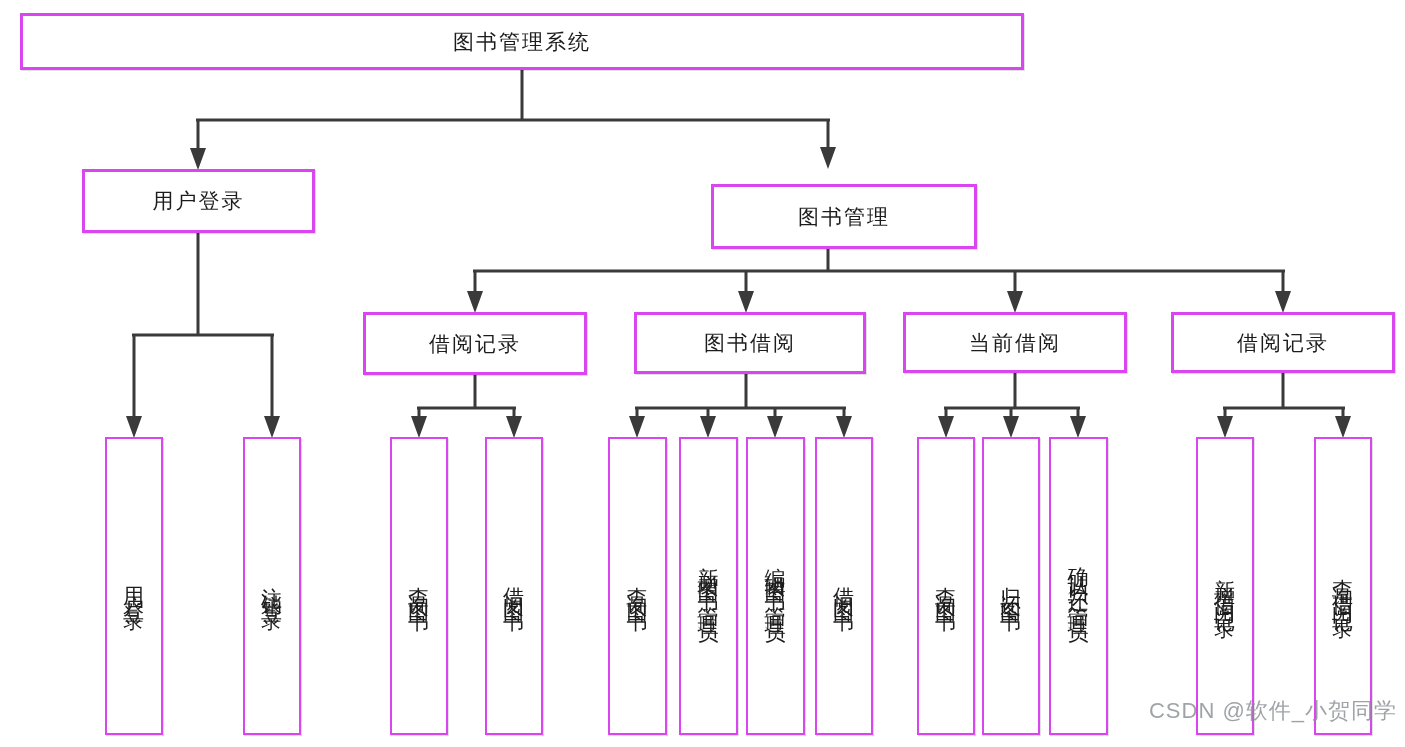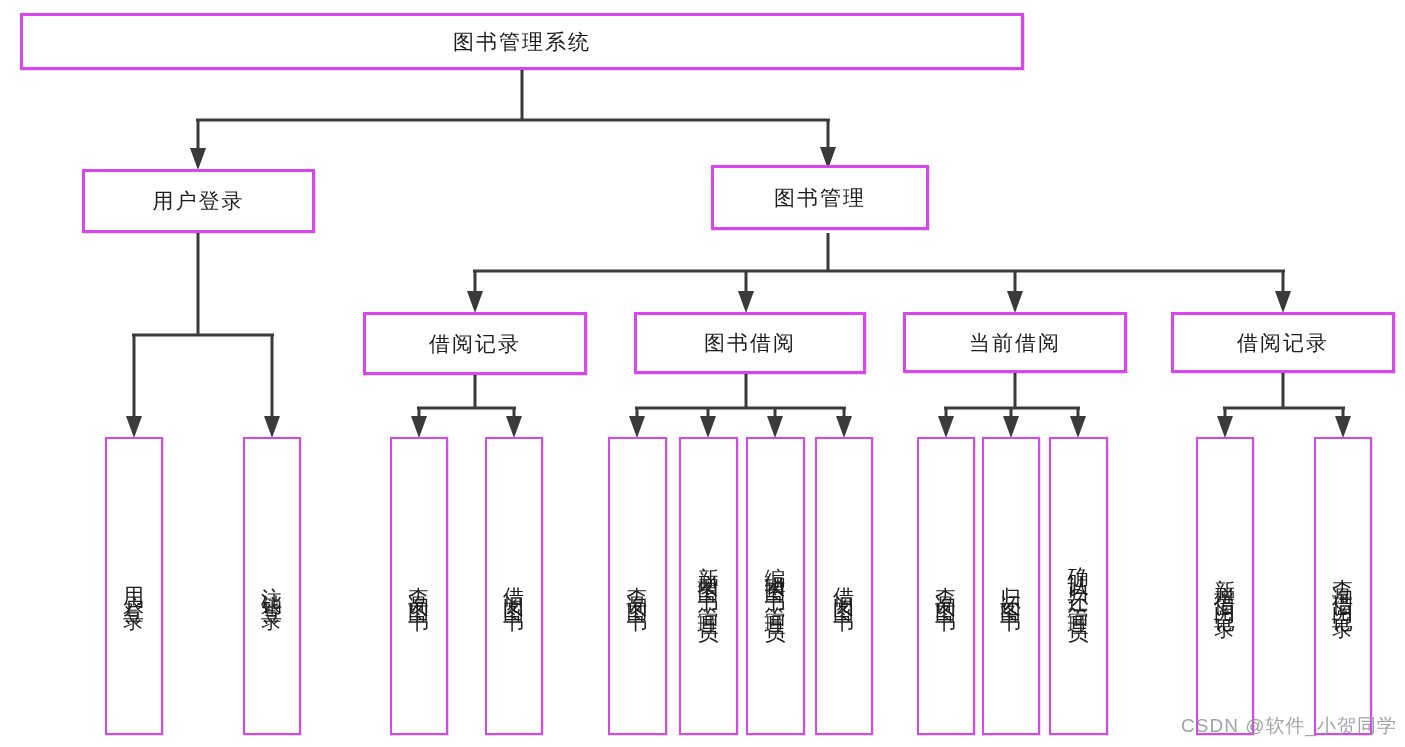--- a/index.html
+++ b/index.html
@@ -39,22 +39,22 @@
     writing-mode: vertical-rl;
     text-orientation: mixed;
     letter-spacing: 8px;
     font-size: 21px;
     line-height: 1.1;
     white-space: nowrap;
   }
   .watermark {
     position: absolute;
     right: 8px;
-    bottom: 8px;
-    font-size: 19px;
+    bottom: 21px;
+    font-size: 22px;
     letter-spacing: 1px;
     color: rgba(142, 147, 153, 0.85);
     z-index: 5;
   }
 </style>
 </head>
 <body>
 
 <div class="canvas">
 
@@ -76,21 +76,21 @@
       M629 416 H645 L637 438 Z  M700 416 H716 L708 438 Z
       M767 416 H783 L775 438 Z  M836 416 H852 L844 438 Z
       M938 416 H954 L946 438 Z  M1003 416 H1019 L1011 438 Z
       M1070 416 H1086 L1078 438 Z  M1217 416 H1233 L1225 438 Z
       M1335 416 H1351 L1343 438 Z"></path>
   </svg>
 
   <div class="node" style="left:20px; top:13px; width:1004px; height:57px;">图书管理系统</div>
 
   <div class="node" style="left:82px; top:169px; width:233px; height:64px;">用户登录</div>
-  <div class="node" style="left:711px; top:165px; width:218px; height:65px;">图书管理</div>
+  <div class="node" style="left:711px; top:184px; width:266px; height:65px;">图书管理</div>
 
   <div class="node" style="left:363px; top:312px; width:224px; height:63px;">借阅记录</div>
   <div class="node" style="left:634px; top:312px; width:232px; height:62px;">图书借阅</div>
   <div class="node" style="left:903px; top:312px; width:224px; height:61px;">当前借阅</div>
   <div class="node" style="left:1171px; top:312px; width:224px; height:61px;">借阅记录</div>
 
   <div class="node leaf" style="left:105px; top:437px; width:58px; height:298px;">
     <span class="vtext">用户登录</span>
   </div>
   <div class="node leaf" style="left:243px; top:437px; width:58px; height:298px;">

